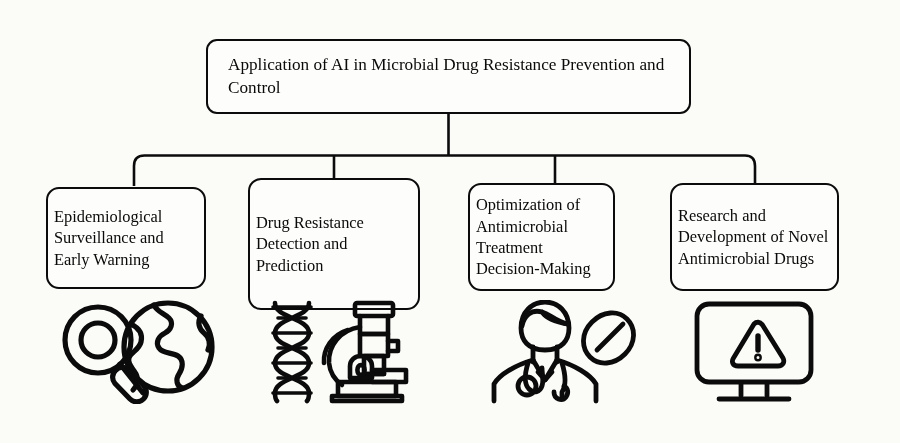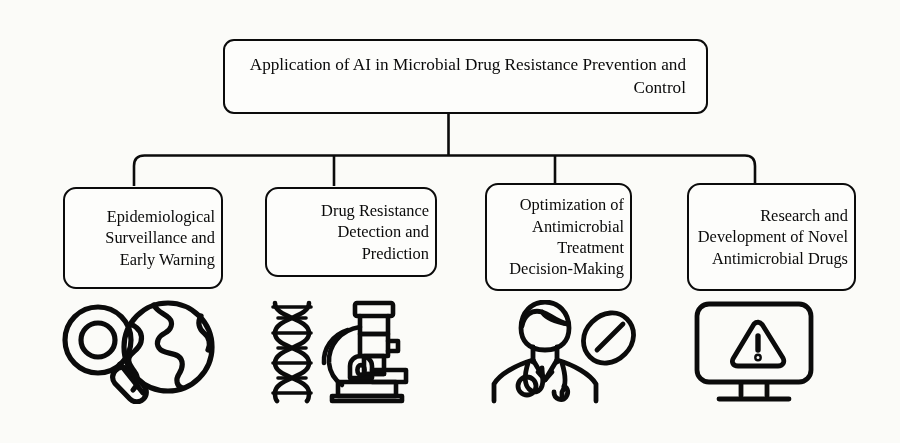--- a/index.html
+++ b/index.html
@@ -26,39 +26,38 @@
   }
   .node {
     position: absolute;
     box-sizing: border-box;
     border: 2.6px solid #0b0b0b;
     border-radius: 13px;
     background: #fdfdfb;
     display: flex;
     align-items: center;
     justify-content: center;
-    text-align: right;
+    text-align: left;
     line-height: 1.30;
     padding: 2px 6px;
-    margin-left: 17px;
   }
   .node-title {
     left: 206px;
     top: 39px;
     width: 485px;
     height: 75px;
     font-size: 17.2px;
     border-radius: 11px;
   }
   .node-title .txt { padding: 0 14px; }
   .node-child {
     font-size: 16.4px;
   }
   .child-1 { left: 46px;  top: 187px; width: 160px; height: 102px; }
-  .child-2 { left: 248px; top: 187px; width: 172px; height: 90px; }
+  .child-2 { left: 248px; top: 178px; width: 172px; height: 132px; }
   .child-3 { left: 468px; top: 183px; width: 147px; height: 108px; }
   .child-4 { left: 670px; top: 183px; width: 169px; height: 108px; }
 
   .icon-slot {
     position: absolute;
     display: flex;
     align-items: flex-end;
     justify-content: center;
   }
   .icon-1 { left: 46px;  top: 296px; width: 177px; height: 108px; }

